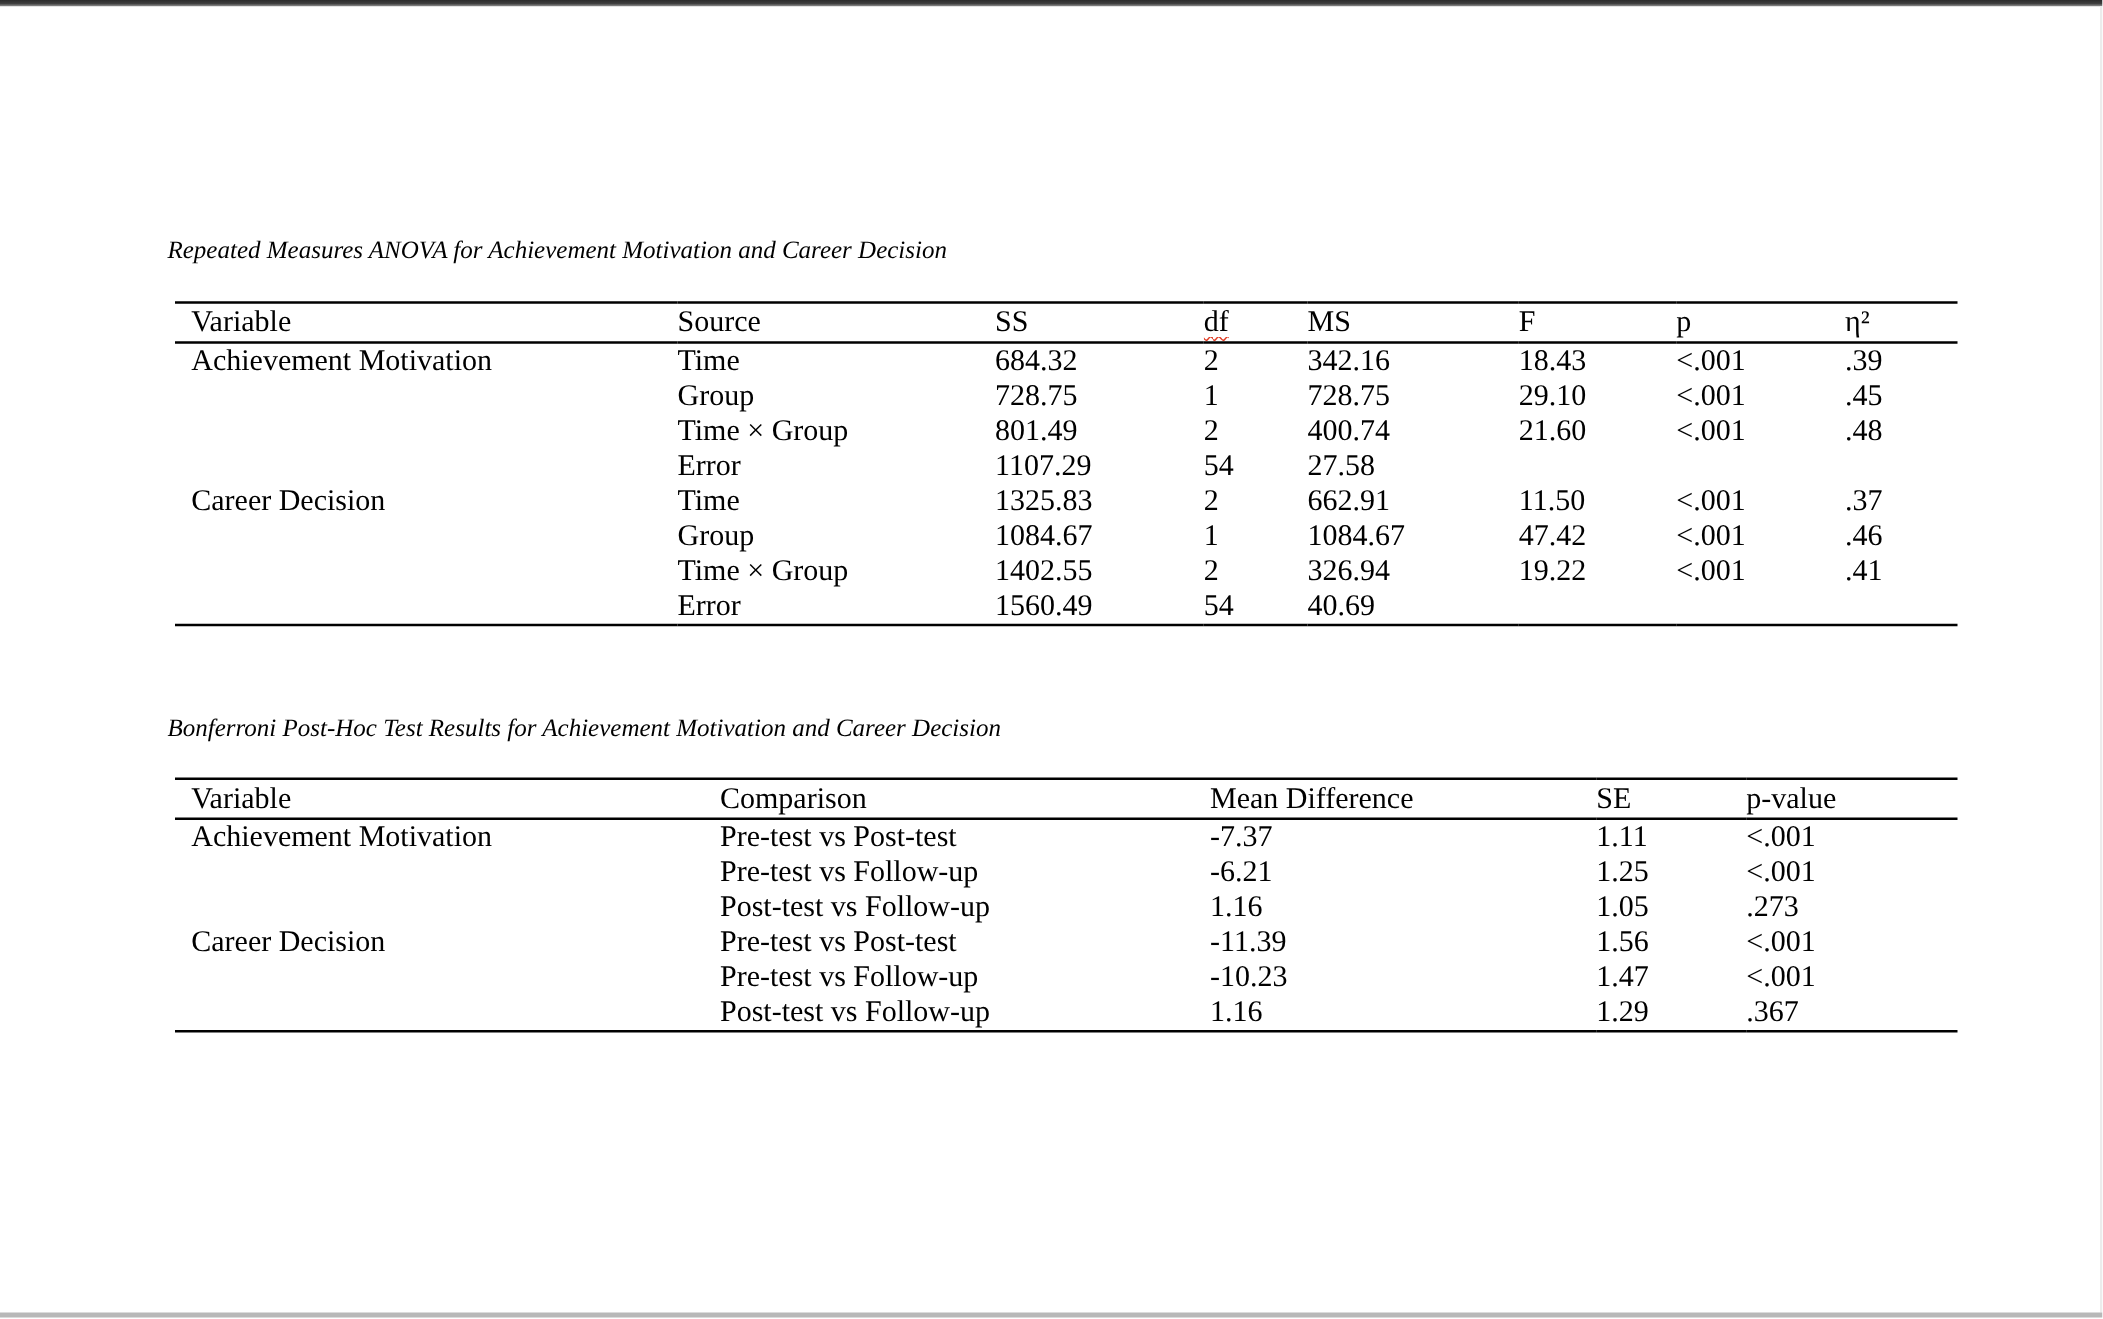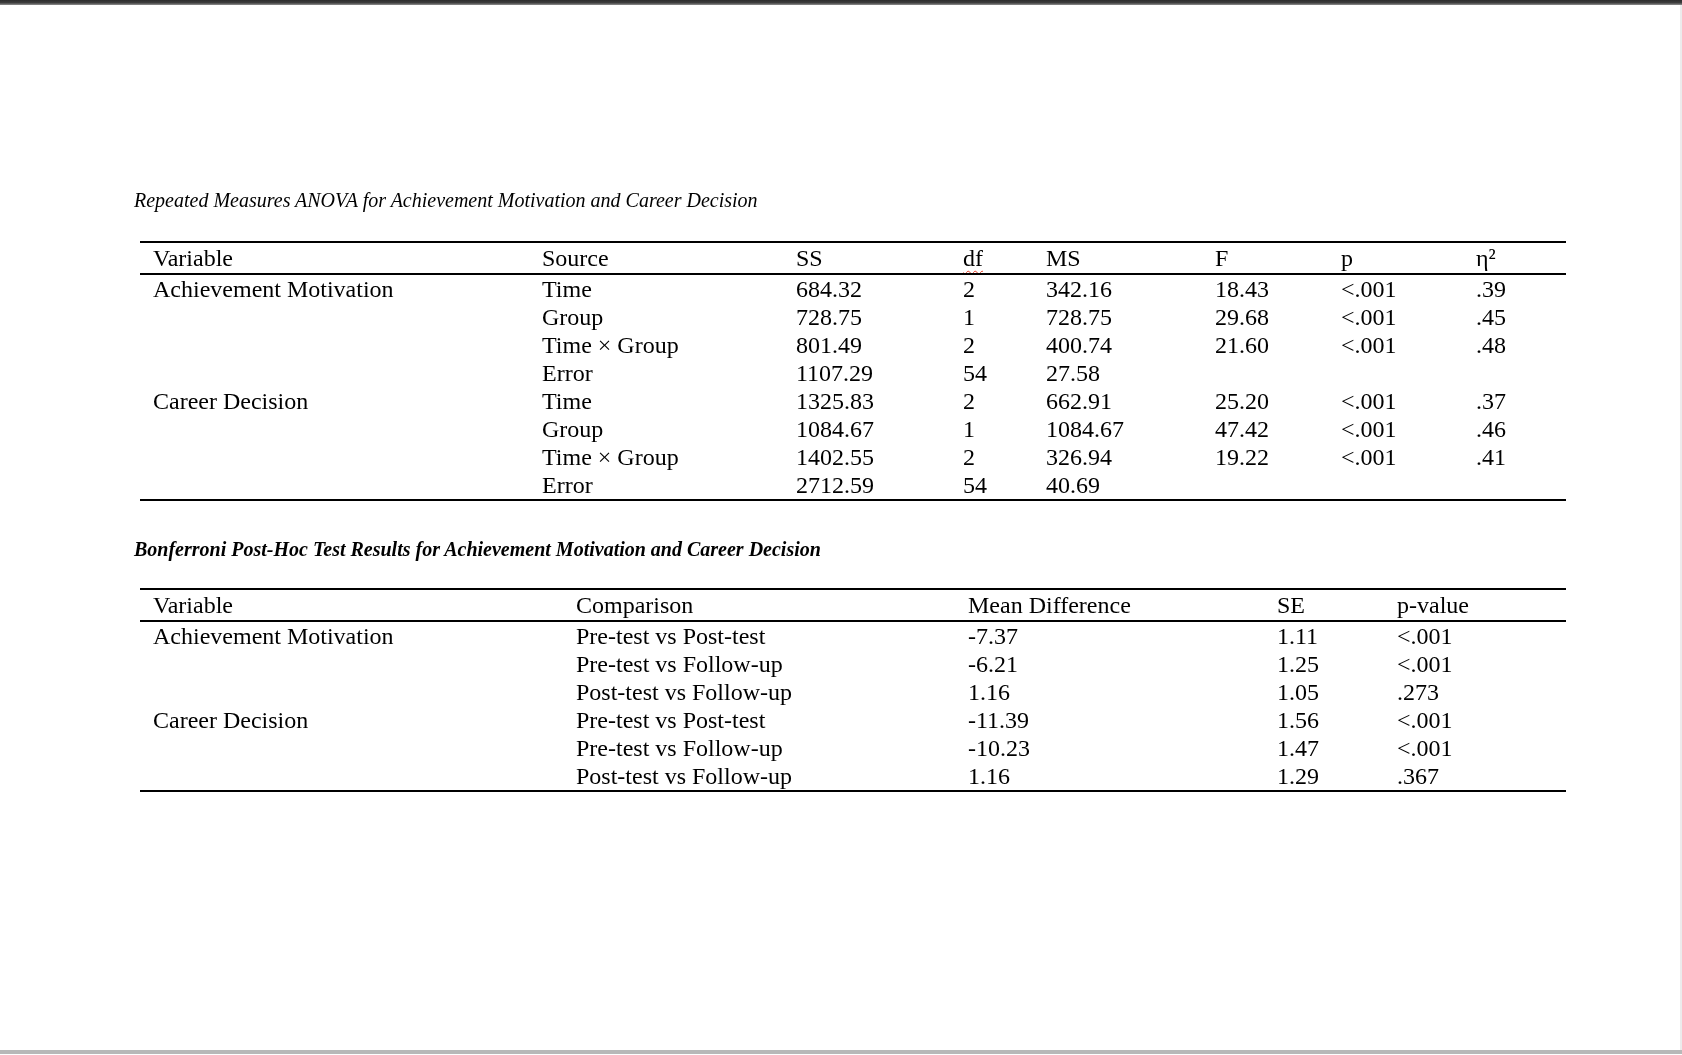--- a/index.html
+++ b/index.html
@@ -43,21 +43,21 @@
     padding-right: 120px;
   }
   .table-title {
     font-style: italic;
     font-weight: normal;
     font-size: 20px;
     line-height: 24px;
     margin: 0;
   }
   .title-anova { margin-top: 188px; }
-  .title-posthoc { margin-top: 36px; font-weight: bold; }
+  .title-posthoc { margin-top: 70px; }
   table.apa-table {
     border-collapse: collapse;
     table-layout: fixed;
     width: 1426px;
     margin-left: 6px;
     border-top: 2px solid #000;
     border-bottom: 2px solid #000;
     font-size: 24px;
   }
   .apa-table.anova   { margin-top: 29px; }
@@ -138,21 +138,21 @@
             <td>18.43</td>
             <td>&lt;.001</td>
             <td>.39</td>
           </tr>
           <tr>
             <td></td>
             <td>Group</td>
             <td>728.75</td>
             <td>1</td>
             <td>728.75</td>
-            <td>29.68</td>
+            <td>29.10</td>
             <td>&lt;.001</td>
             <td>.45</td>
           </tr>
           <tr>
             <td></td>
             <td>Time × Group</td>
             <td>801.49</td>
             <td>2</td>
             <td>400.74</td>
             <td>21.60</td>
@@ -168,21 +168,21 @@
             <td></td>
             <td></td>
             <td></td>
           </tr>
           <tr>
             <td>Career Decision</td>
             <td>Time</td>
             <td>1325.83</td>
             <td>2</td>
             <td>662.91</td>
-            <td>25.20</td>
+            <td>11.50</td>
             <td>&lt;.001</td>
             <td>.37</td>
           </tr>
           <tr>
             <td></td>
             <td>Group</td>
             <td>1084.67</td>
             <td>1</td>
             <td>1084.67</td>
             <td>47.42</td>
@@ -195,21 +195,21 @@
             <td>1402.55</td>
             <td>2</td>
             <td>326.94</td>
             <td>19.22</td>
             <td>&lt;.001</td>
             <td>.41</td>
           </tr>
           <tr>
             <td></td>
             <td>Error</td>
-            <td>2712.59</td>
+            <td>1560.49</td>
             <td>54</td>
             <td>40.69</td>
             <td></td>
             <td></td>
             <td></td>
           </tr>
         </tbody>
       </table>
 
     <h2 class="table-title title-posthoc">Bonferroni Post-Hoc Test Results for Achievement Motivation and Career Decision</h2>

